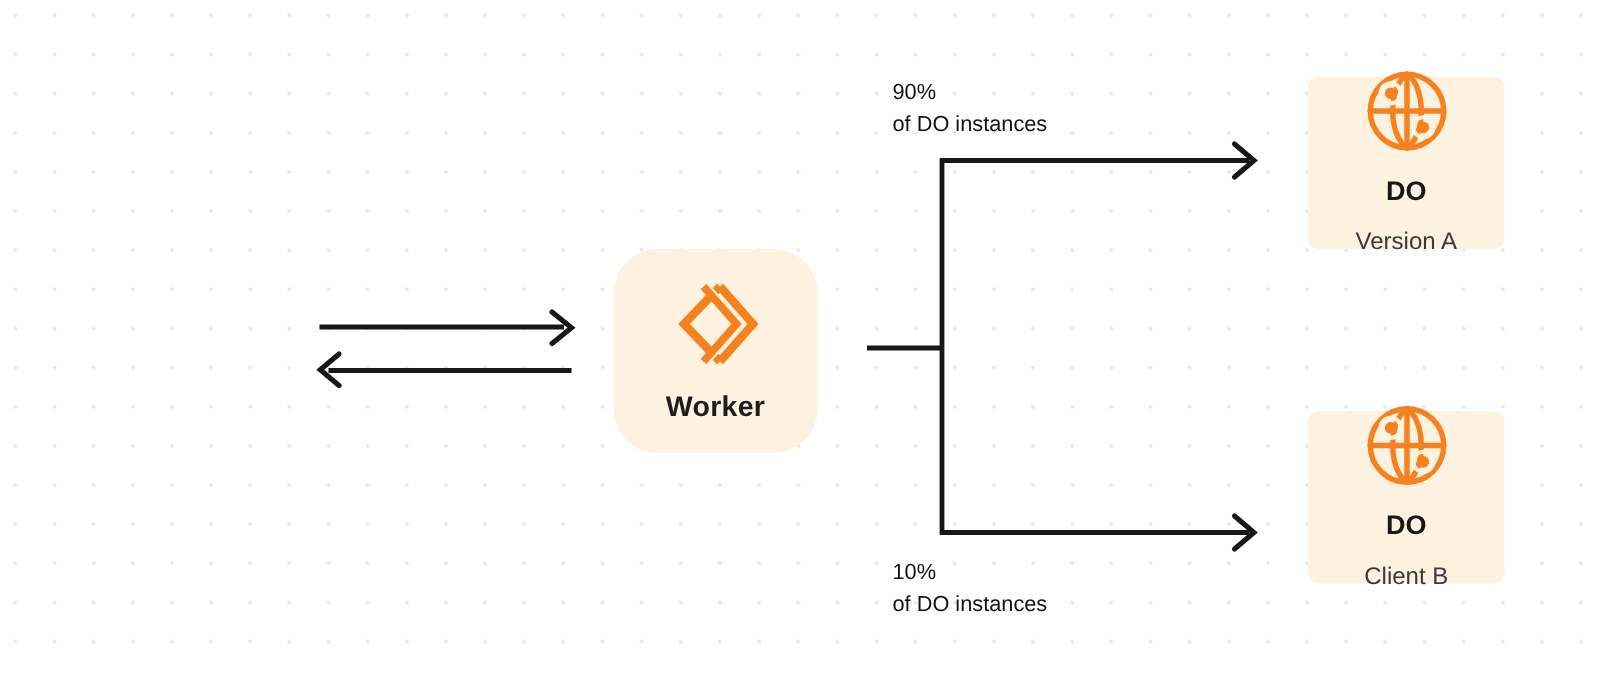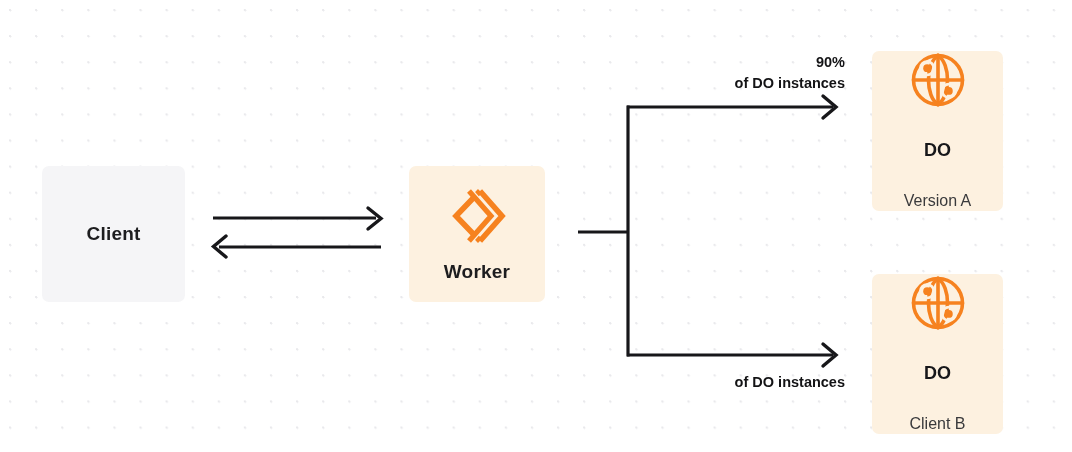--- a/index.html
+++ b/index.html
@@ -44,27 +44,27 @@
     height: 136px;
     background-color: #f5f5f7;
   }
 
   .node-worker {
     left: 409px;
     top: 166px;
     width: 136px;
     height: 136px;
     background-color: #fdf1e0;
+    border-radius: 29px;
   }
 
   .node-do {
     width: 131px;
-    height: 160px;
+    height: 115px;
     background-color: #fdf1e0;
-    justify-content: space-between;
   }
   .node-do-a { left: 872px; top: 51px; }
   .node-do-b { left: 872px; top: 274px; }
 
   .node-title {
     font-size: 19px;
     font-weight: bold;
     color: #1d1d1f;
     letter-spacing: 0.2px;
     line-height: 1.2;
@@ -95,23 +95,23 @@
     left: 0;
     top: 0;
     width: 1072px;
     height: 452px;
     pointer-events: none;
   }
 
   
   .edge-label {
     position: absolute;
-    text-align: right;
+    text-align: left;
     font-size: 14.5px;
-    font-weight: bold;
+    font-weight: normal;
     color: #131315;
     line-height: 1.42;
     white-space: nowrap;
   }
   .edge-label .pct { display: block; }
   .edge-label .sub { display: block; }
 
   .label-top {
     left: 595px;
     top: 52px;
@@ -155,26 +155,24 @@
       <polyline points="823,344 836,355 823,366" fill="none" stroke="#17171a" stroke-width="3.4" stroke-linecap="round" stroke-linejoin="miter"></polyline>
     </g>
   </svg>
 
   <div class="edge-label label-top">
     <span class="pct">90%</span>
     <span class="sub">of DO instances</span>
   </div>
 
   <div class="edge-label label-bottom">
+    <span class="pct">10%</span>
     <span class="sub">of DO instances</span>
   </div>
 
-  <div class="node node-client">
-    <span class="node-title">Client</span>
-  </div>
 
   <div class="node node-worker">
     <span class="icon-wrap icon-worker">
       <svg width="62" height="62" viewBox="0 0 62 62" xmlns="http://www.w3.org/2000/svg">
 
         <polyline points="34,6 10,31 34,56" fill="none" stroke="#f6821f" stroke-width="5.6" stroke-linecap="butt" stroke-linejoin="miter"></polyline>
 
         <polyline points="34,6 56,31 34,56" fill="none" stroke="#f6821f" stroke-width="5.6" stroke-linecap="butt" stroke-linejoin="miter"></polyline>
 
         <polyline points="26,6 48,31 26,56" fill="none" stroke="#fdf1e0" stroke-width="3.4" stroke-linecap="butt" stroke-linejoin="miter"></polyline>

